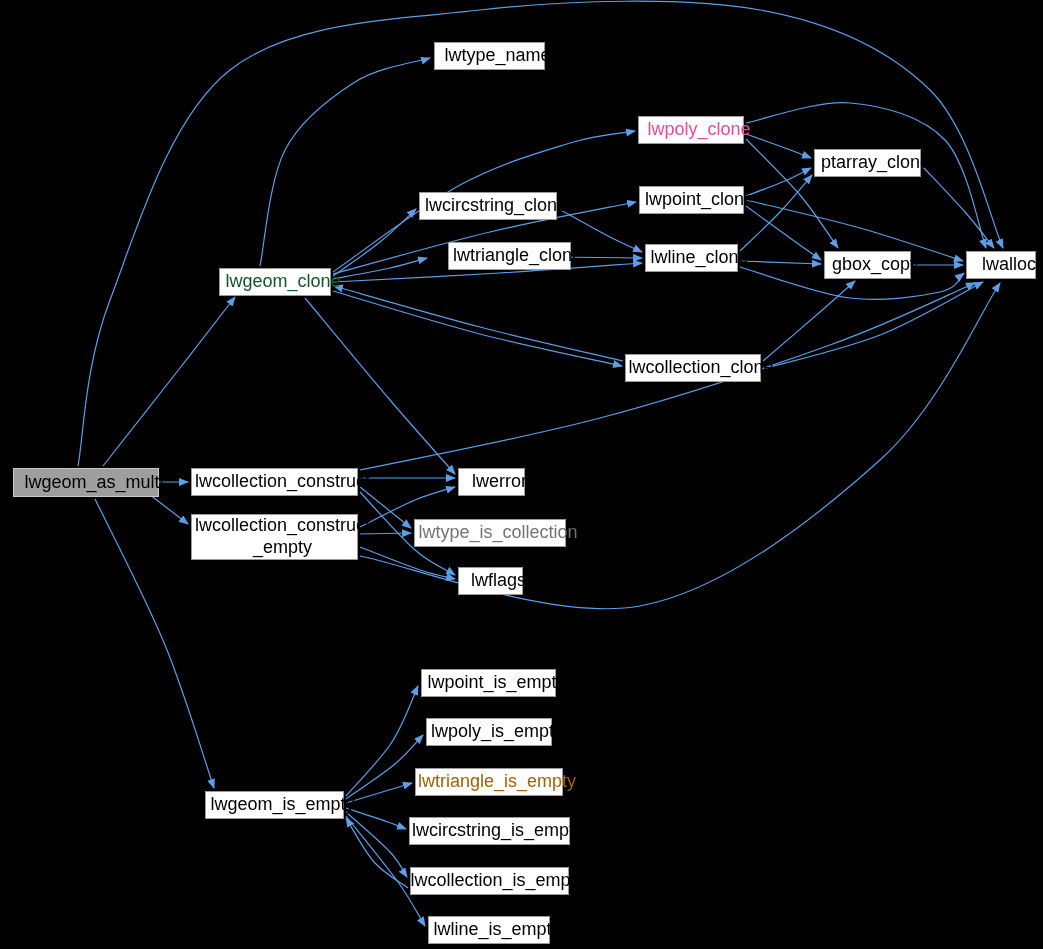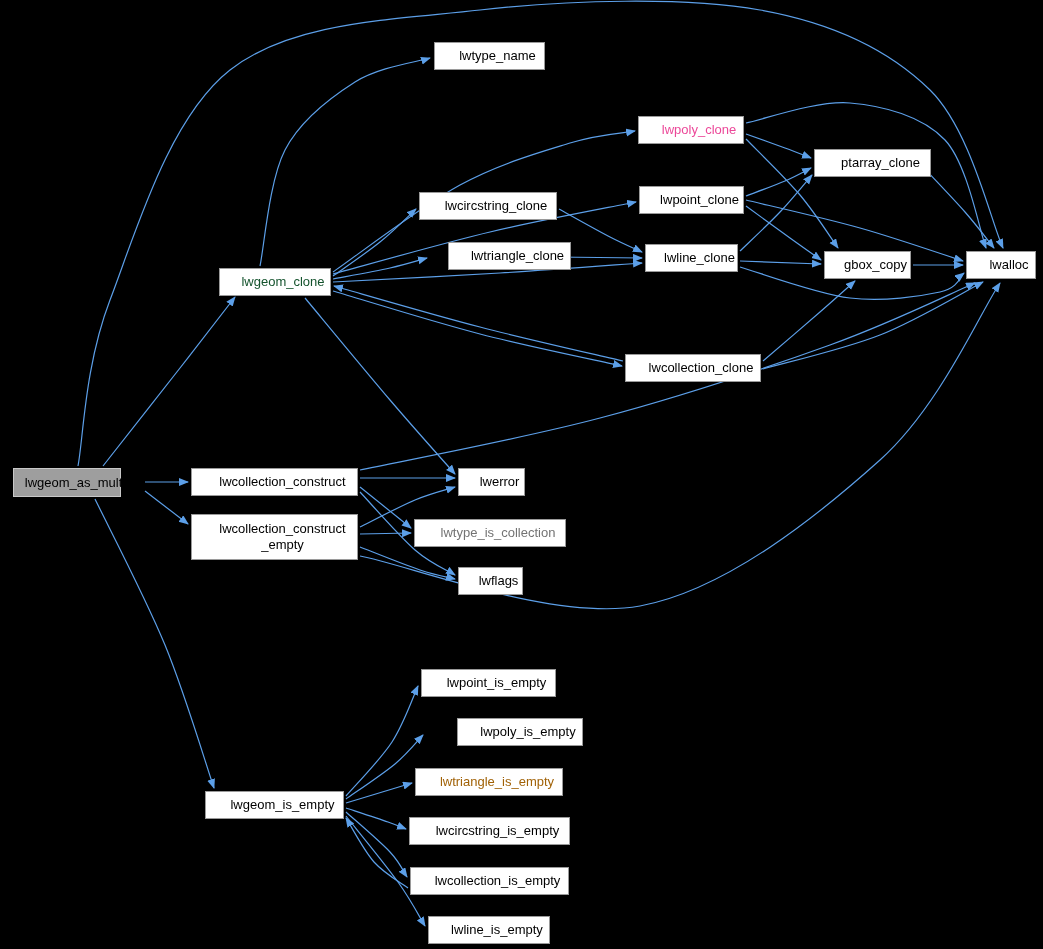--- a/index.html
+++ b/index.html
@@ -10,21 +10,21 @@
     background: #000;
     overflow: hidden;
     font-family: "Liberation Sans", sans-serif;
   }
   .edge-layer { position: absolute; left: 0; top: 0; }
   .node {
     position: absolute;
     display: flex;
     align-items: center;
     justify-content: center;
-    font-size: 13px;
+    font-size: 18px;
     line-height: 1.2;
     text-align: center;
     white-space: pre-line;
     box-sizing: border-box;
     cursor: pointer;
     padding-left: 16px;
   }
 </style>
 </head>
 <body>
@@ -77,39 +77,39 @@
         <path d="M 346 796 C 353.6666666666667 787, 380 760.3333333333334, 392 742 C 404 723.6666666666666, 413.6666666666667 695.3333333333334, 418 686" fill="none" stroke="#5c9fe8" stroke-width="1.2" marker-end="url(#arrow)"></path>
         <path d="M 346 799 C 354.1666666666667 793.1666666666666, 382.1666666666667 774.6666666666666, 395 764 C 407.8333333333333 753.3333333333334, 418.3333333333333 739.8333333333334, 423 735" fill="none" stroke="#5c9fe8" stroke-width="1.2" marker-end="url(#arrow)"></path>
         <path d="M 346 803 L 412 783" fill="none" stroke="#5c9fe8" stroke-width="1.2" marker-end="url(#arrow)"></path>
         <path d="M 346 808 C 353 810.3333333333334, 378 818.5, 388 822 C 398 825.5, 403 827.8333333333334, 406 829" fill="none" stroke="#5c9fe8" stroke-width="1.2" marker-end="url(#arrow)"></path>
         <path d="M 346 812 C 353.3333333333333 818.6666666666666, 379.8333333333333 841.1666666666666, 390 852 C 400.1666666666667 862.8333333333334, 404.1666666666667 872.8333333333334, 407 877" fill="none" stroke="#5c9fe8" stroke-width="1.2" marker-end="url(#arrow)"></path>
         <path d="M 346 816 C 354.6666666666667 827, 384.8333333333333 863.6666666666666, 398 882 C 411.1666666666667 900.3333333333334, 420.5 918.6666666666666, 425 926" fill="none" stroke="#5c9fe8" stroke-width="1.2" marker-end="url(#arrow)"></path>
         <path d="M 408 888 C 402.3333333333333 883.6666666666666, 384.3333333333333 873.6666666666666, 374 862 C 363.6666666666667 850.3333333333334, 350.6666666666667 825.3333333333334, 346 818" fill="none" stroke="#5c9fe8" stroke-width="1.2" marker-end="url(#arrow)"></path>
       </g>
   </svg>
   <div>
-      <div class="node" style="left: 13px; top: 468px; width: 108px; height: 29px; background: rgb(158, 158, 158); border: 1px solid rgb(200, 200, 200); color: rgb(0, 0, 0);">lwgeom_as_multi</div>
+      <div class="node" style="left: 13px; top: 468px; width: 146px; height: 29px; background: rgb(158, 158, 158); border: 1px solid rgb(200, 200, 200); color: rgb(0, 0, 0);">lwgeom_as_multi</div>
       <div class="node" style="left: 434px; top: 42px; width: 111px; height: 28px; background: rgb(255, 255, 255); border: 1px solid rgb(154, 154, 154); color: rgb(0, 0, 0);">lwtype_name</div>
       <div class="node" style="left: 638px; top: 116px; width: 106px; height: 28px; background: rgb(255, 255, 255); border: 1px solid rgb(154, 154, 154); color: #ec4899;">lwpoly_clone</div>
-      <div class="node" style="left: 814px; top: 149px; width: 117px; height: 28px; background: rgb(255, 255, 255); border: 1px solid rgb(154, 154, 154); color: rgb(0, 0, 0);">ptarray_clone</div>
+      <div class="node" style="left: 814px; top: 149px; width: 107px; height: 28px; background: rgb(255, 255, 255); border: 1px solid rgb(154, 154, 154); color: rgb(0, 0, 0);">ptarray_clone</div>
       <div class="node" style="left: 419px; top: 192px; width: 138px; height: 28px; background: rgb(255, 255, 255); border: 1px solid rgb(154, 154, 154); color: rgb(0, 0, 0);">lwcircstring_clone</div>
       <div class="node" style="left: 639px; top: 186px; width: 105px; height: 28px; background: rgb(255, 255, 255); border: 1px solid rgb(154, 154, 154); color: rgb(0, 0, 0);">lwpoint_clone</div>
       <div class="node" style="left: 430px; top: 242px; width: 123px; height: 28px; background: rgb(255, 255, 255); border: 1px solid rgb(154, 154, 154); color: rgb(0, 0, 0); margin-left: 18px;">lwtriangle_clone</div>
       <div class="node" style="left: 645px; top: 244px; width: 93px; height: 28px; background: rgb(255, 255, 255); border: 1px solid rgb(154, 154, 154); color: rgb(0, 0, 0);">lwline_clone</div>
       <div class="node" style="left: 824px; top: 251px; width: 87px; height: 28px; background: rgb(255, 255, 255); border: 1px solid rgb(154, 154, 154); color: rgb(0, 0, 0);">gbox_copy</div>
       <div class="node" style="left: 966px; top: 251px; width: 70px; height: 28px; background: rgb(255, 255, 255); border: 1px solid rgb(154, 154, 154); color: rgb(0, 0, 0);">lwalloc</div>
       <div class="node" style="left: 219px; top: 268px; width: 112px; height: 28px; background: rgb(255, 255, 255); border: 1px solid rgb(154, 154, 154); color: #14532d;">lwgeom_clone</div>
       <div class="node" style="left: 625px; top: 354px; width: 136px; height: 28px; background: rgb(255, 255, 255); border: 1px solid rgb(154, 154, 154); color: rgb(0, 0, 0);">lwcollection_clone</div>
       <div class="node" style="left: 191px; top: 468px; width: 167px; height: 28px; background: rgb(255, 255, 255); border: 1px solid rgb(154, 154, 154); color: rgb(0, 0, 0);">lwcollection_construct</div>
       <div class="node" style="left: 458px; top: 468px; width: 67px; height: 28px; background: rgb(255, 255, 255); border: 1px solid rgb(154, 154, 154); color: rgb(0, 0, 0);">lwerror</div>
       <div class="node" style="left: 414px; top: 519px; width: 152px; height: 28px; background: rgb(255, 255, 255); border: 1px solid rgb(154, 154, 154); color: #737373;">lwtype_is_collection</div>
       <div class="node" style="left: 191px; top: 514px; width: 167px; height: 46px; background: rgb(255, 255, 255); border: 1px solid rgb(154, 154, 154); color: rgb(0, 0, 0);">lwcollection_construct
 _empty</div>
       <div class="node" style="left: 458px; top: 567px; width: 65px; height: 28px; background: rgb(255, 255, 255); border: 1px solid rgb(154, 154, 154); color: rgb(0, 0, 0);">lwflags</div>
       <div class="node" style="left: 421px; top: 669px; width: 135px; height: 28px; background: rgb(255, 255, 255); border: 1px solid rgb(154, 154, 154); color: rgb(0, 0, 0);">lwpoint_is_empty</div>
-      <div class="node" style="left: 426px; top: 718px; width: 126px; height: 28px; background: rgb(255, 255, 255); border: 1px solid rgb(154, 154, 154); color: rgb(0, 0, 0); margin-left: 31px;">lwpoly_is_empty</div>
+      <div class="node" style="left: 426px; top: 718px; width: 126px; height: 28px; background: rgb(255, 255, 255); border: 1px solid rgb(154, 154, 154); color: rgb(0, 0, 0);">lwpoly_is_empty</div>
       <div class="node" style="left: 415px; top: 768px; width: 148px; height: 28px; background: rgb(255, 255, 255); border: 1px solid rgb(154, 154, 154); color: #a16207;">lwtriangle_is_empty</div>
       <div class="node" style="left: 409px; top: 817px; width: 161px; height: 28px; background: rgb(255, 255, 255); border: 1px solid rgb(154, 154, 154); color: rgb(0, 0, 0);">lwcircstring_is_empty</div>
       <div class="node" style="left: 410px; top: 867px; width: 159px; height: 28px; background: rgb(255, 255, 255); border: 1px solid rgb(154, 154, 154); color: rgb(0, 0, 0);">lwcollection_is_empty</div>
       <div class="node" style="left: 428px; top: 916px; width: 122px; height: 28px; background: rgb(255, 255, 255); border: 1px solid rgb(154, 154, 154); color: rgb(0, 0, 0);">lwline_is_empty</div>
       <div class="node" style="left: 205px; top: 791px; width: 139px; height: 28px; background: rgb(255, 255, 255); border: 1px solid rgb(154, 154, 154); color: rgb(0, 0, 0);">lwgeom_is_empty</div>
     </div>
 </div>
 
 </body></html>

